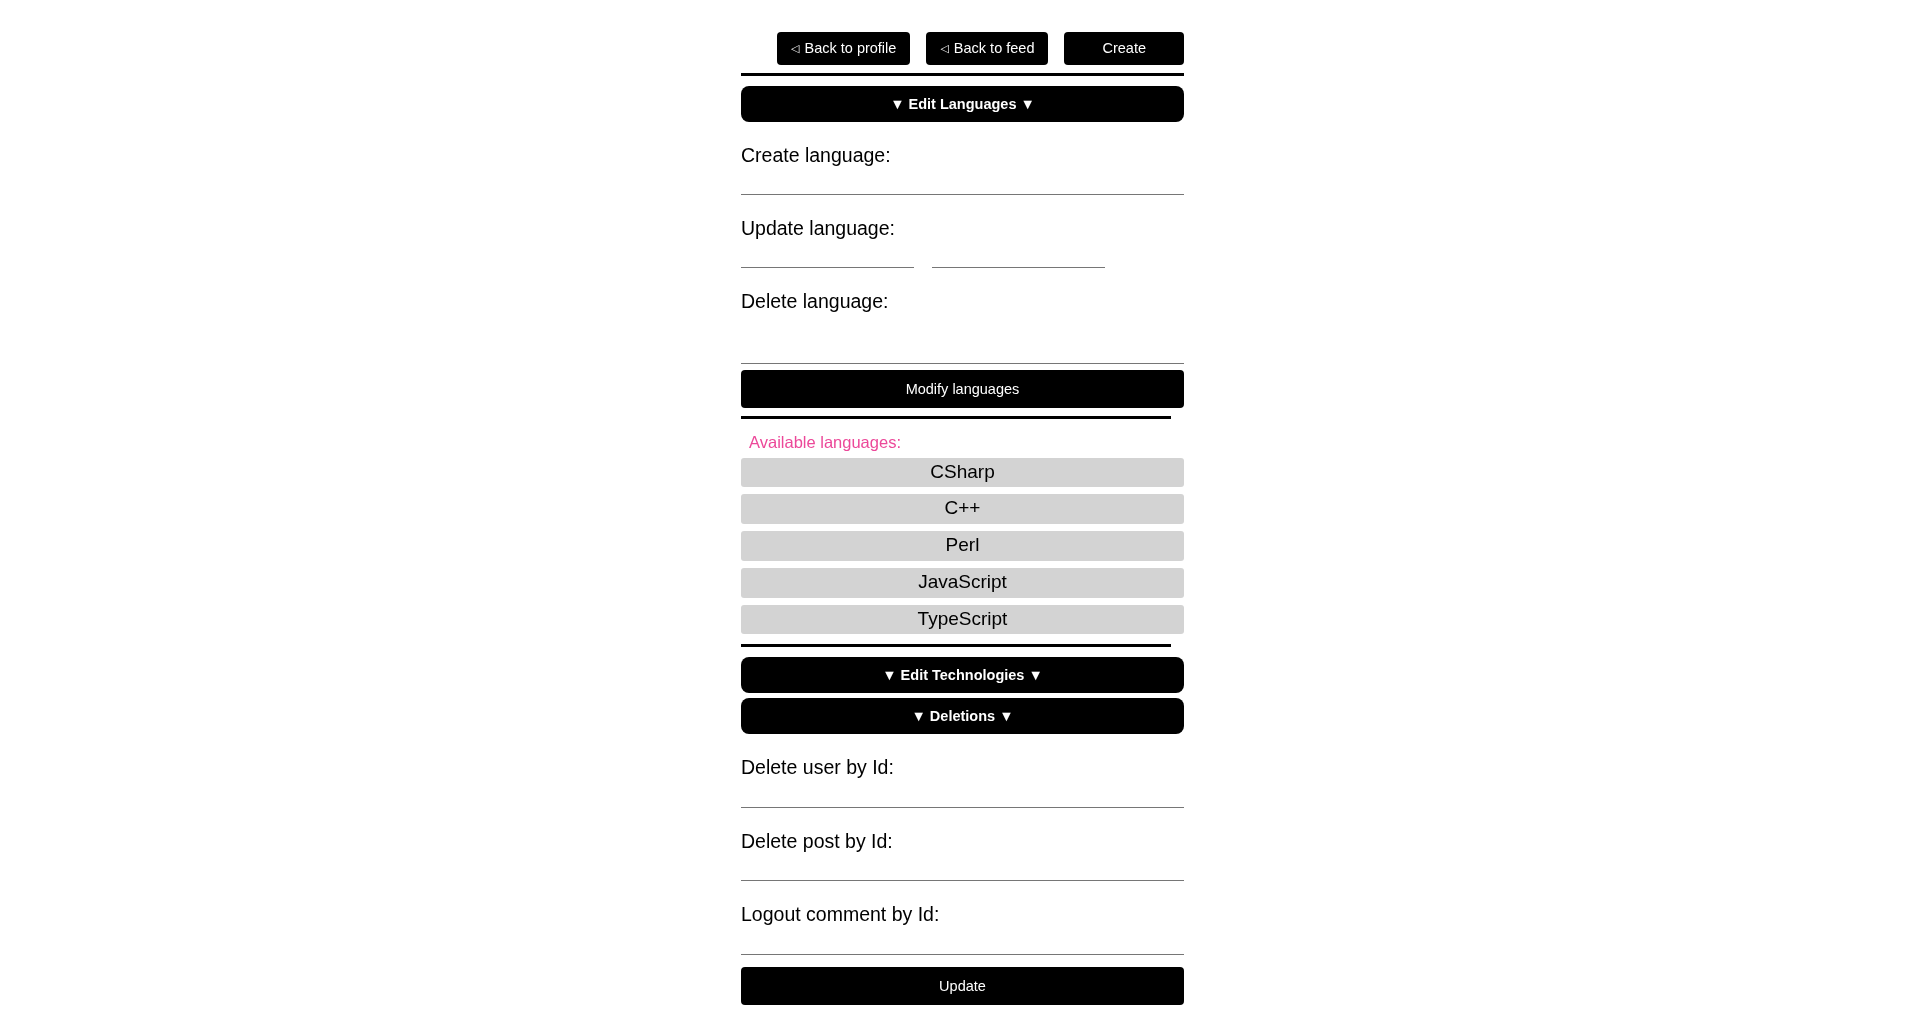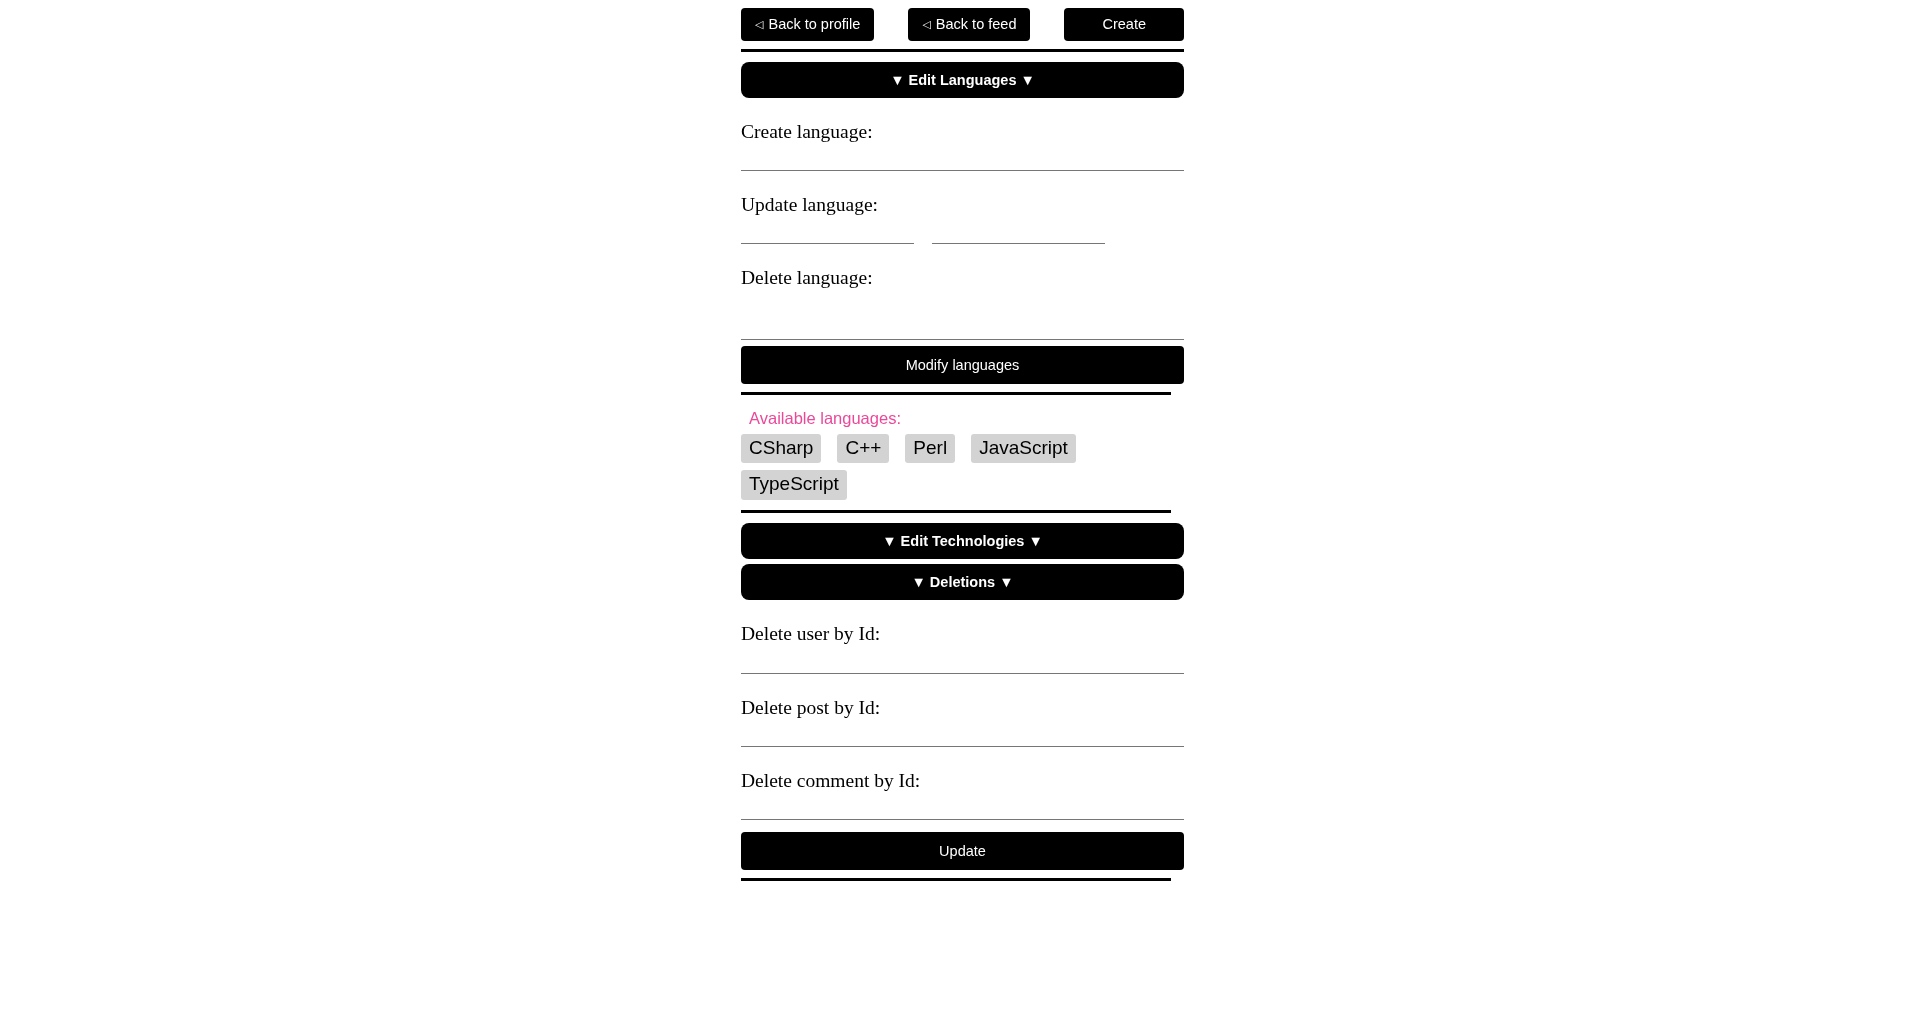--- a/index.html
+++ b/index.html
@@ -22,23 +22,23 @@
   .column {
     position: absolute;
     left: 741px;
     top: 0;
     width: 443px;
   }
 
   
   .navbar {
     display: flex;
-    gap: 2px;
-    justify-content: space-between;
-    padding-top: 8px;
+    gap: 16px;
+    justify-content: flex-end;
+    padding-top: 32px;
     margin-left: 0px;
   }
 
   .nav-btn {
     background: #000000;
     color: #ffffff;
     border: none;
     border-radius: 4px;
     font-family: "Liberation Sans", sans-serif;
     font-size: 14.5px;
@@ -99,21 +99,20 @@
     padding: 11px 12px;
     cursor: pointer;
     text-align: center;
   }
 
   .field-label {
     font-size: 19.5px;
     color: #000000;
     margin: 22px 0 6px 0;
     line-height: 1.2;
-    font-family: Liberation Serif, serif;
   }
 
   .uline-input {
     display: block;
     width: 100%;
     border: 0;
     border-bottom: 1px solid #767676;
     background: transparent;
     outline: none;
     font-family: "Liberation Sans", sans-serif;
@@ -135,22 +134,23 @@
 
   .small-label {
     font-size: 16.5px;
     color: #ec4899;
     margin: 14px 0 6px 8px;
   }
 
   .chips {
     display: flex;
     flex-wrap: wrap;
-    gap: 7px 16px;
+    gap: 7px 1px;
     margin-bottom: 10px;
+    flex-direction: column;
   }
 
   .chip {
     background: #d3d3d3;
     color: #000000;
     border: none;
     border-radius: 3px;
     font-family: "Liberation Sans", sans-serif;
     font-size: 19px;
     padding: 2px 8px 4px 8px;
@@ -212,21 +212,21 @@
     <div class="gap-xs" style="height:5px;"></div>
 
     <button class="section-btn">▼ Deletions ▼</button>
 
     <div class="field-label">Delete user by Id:</div>
     <input class="uline-input" type="text" value="" style="">
 
     <div class="field-label">Delete post by Id:</div>
     <input class="uline-input" type="text" value="" style="">
 
-    <div class="field-label">Delete comment by Id:</div>
+    <div class="field-label">Logout comment by Id:</div>
     <input class="uline-input" type="text" value="" style="">
 
     <div class="gap-sm" style="height:12px;"></div>
     <button class="action-btn">Update</button>
     <hr class="hr-thick short">
 
   </div>
 </div>
 
 </body></html>

